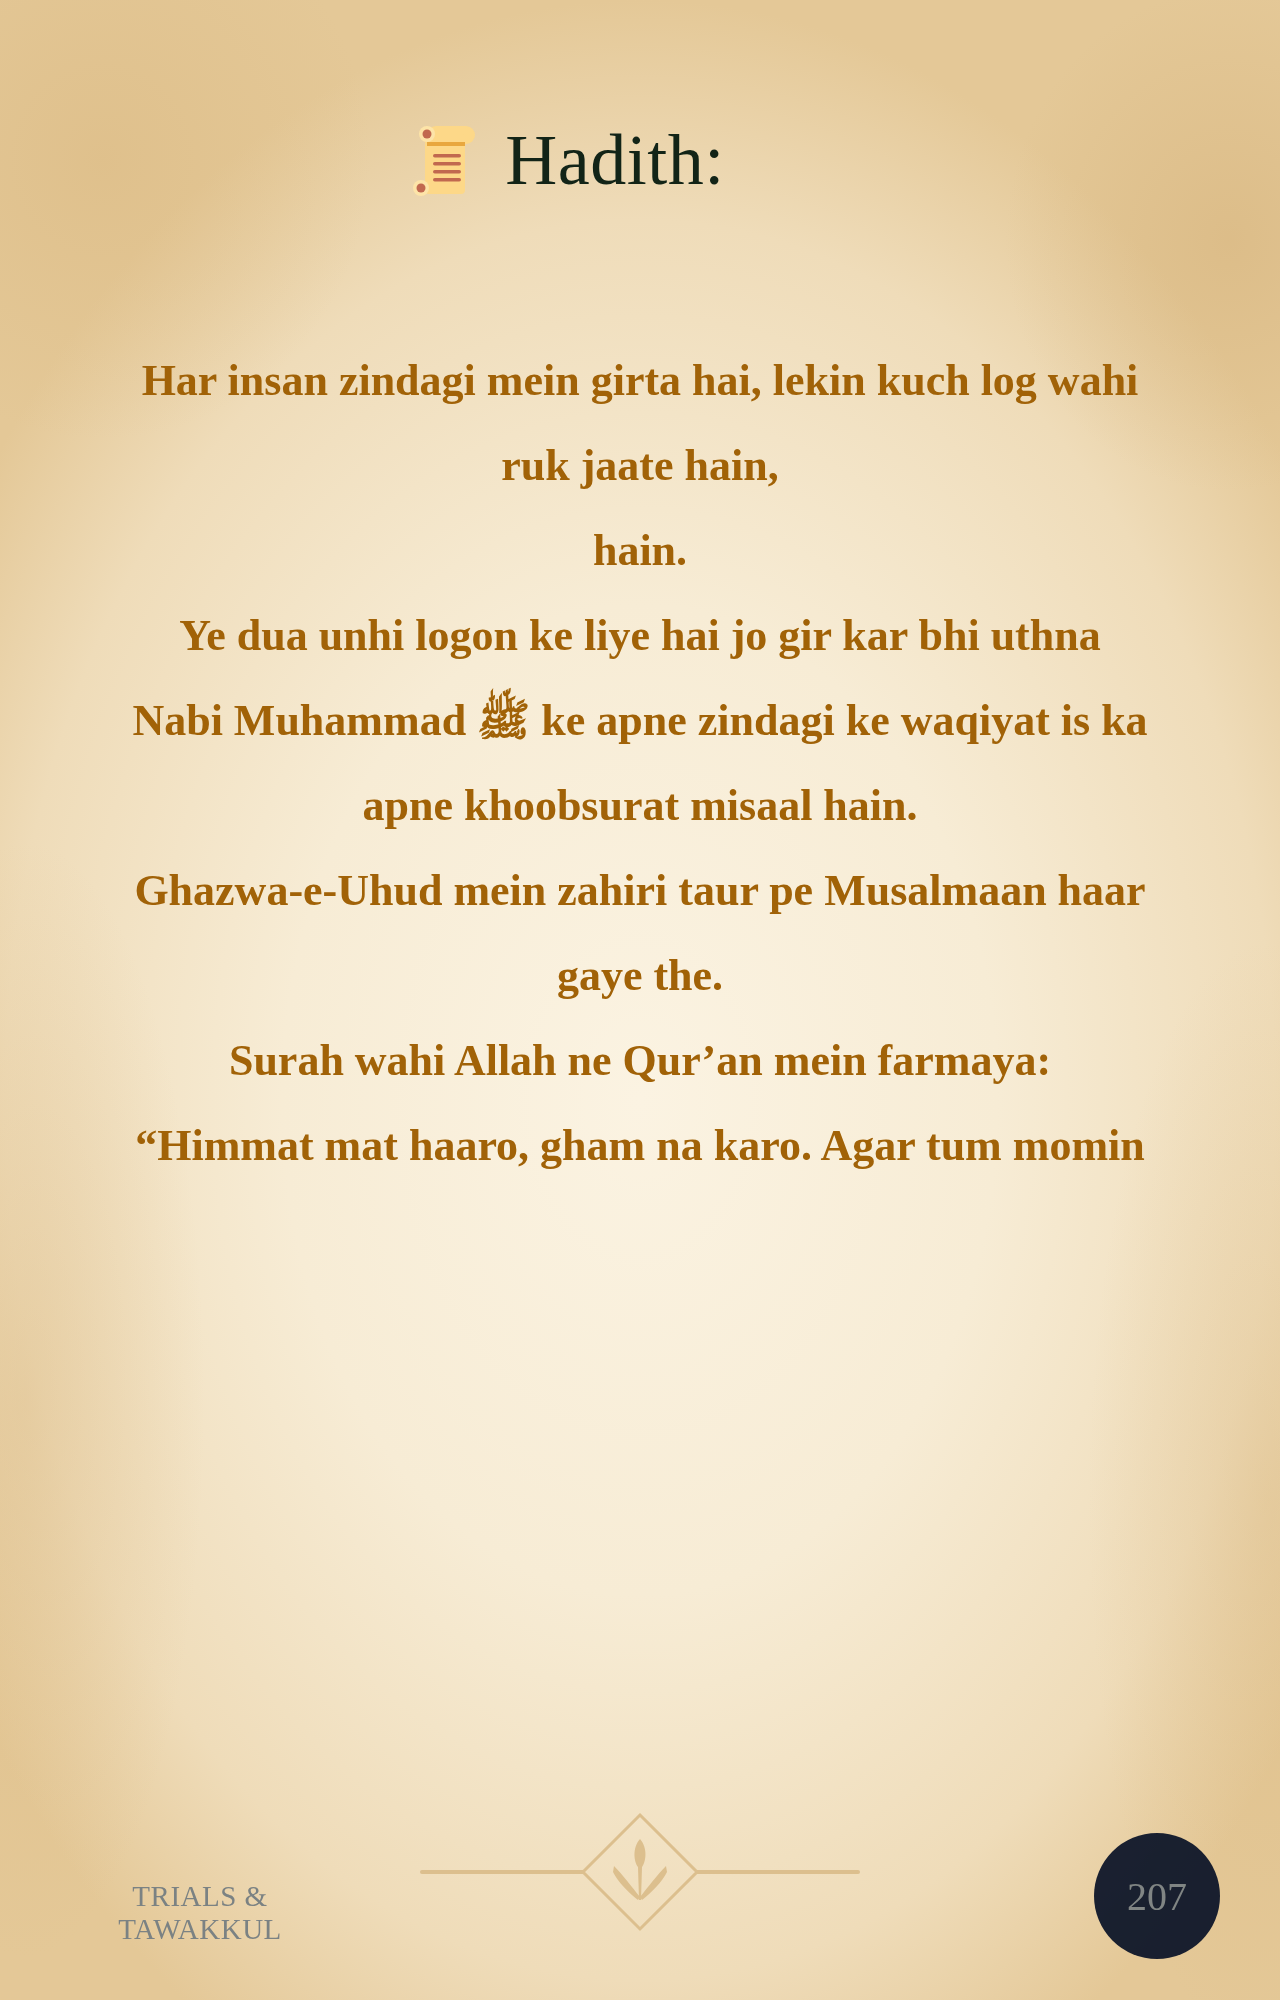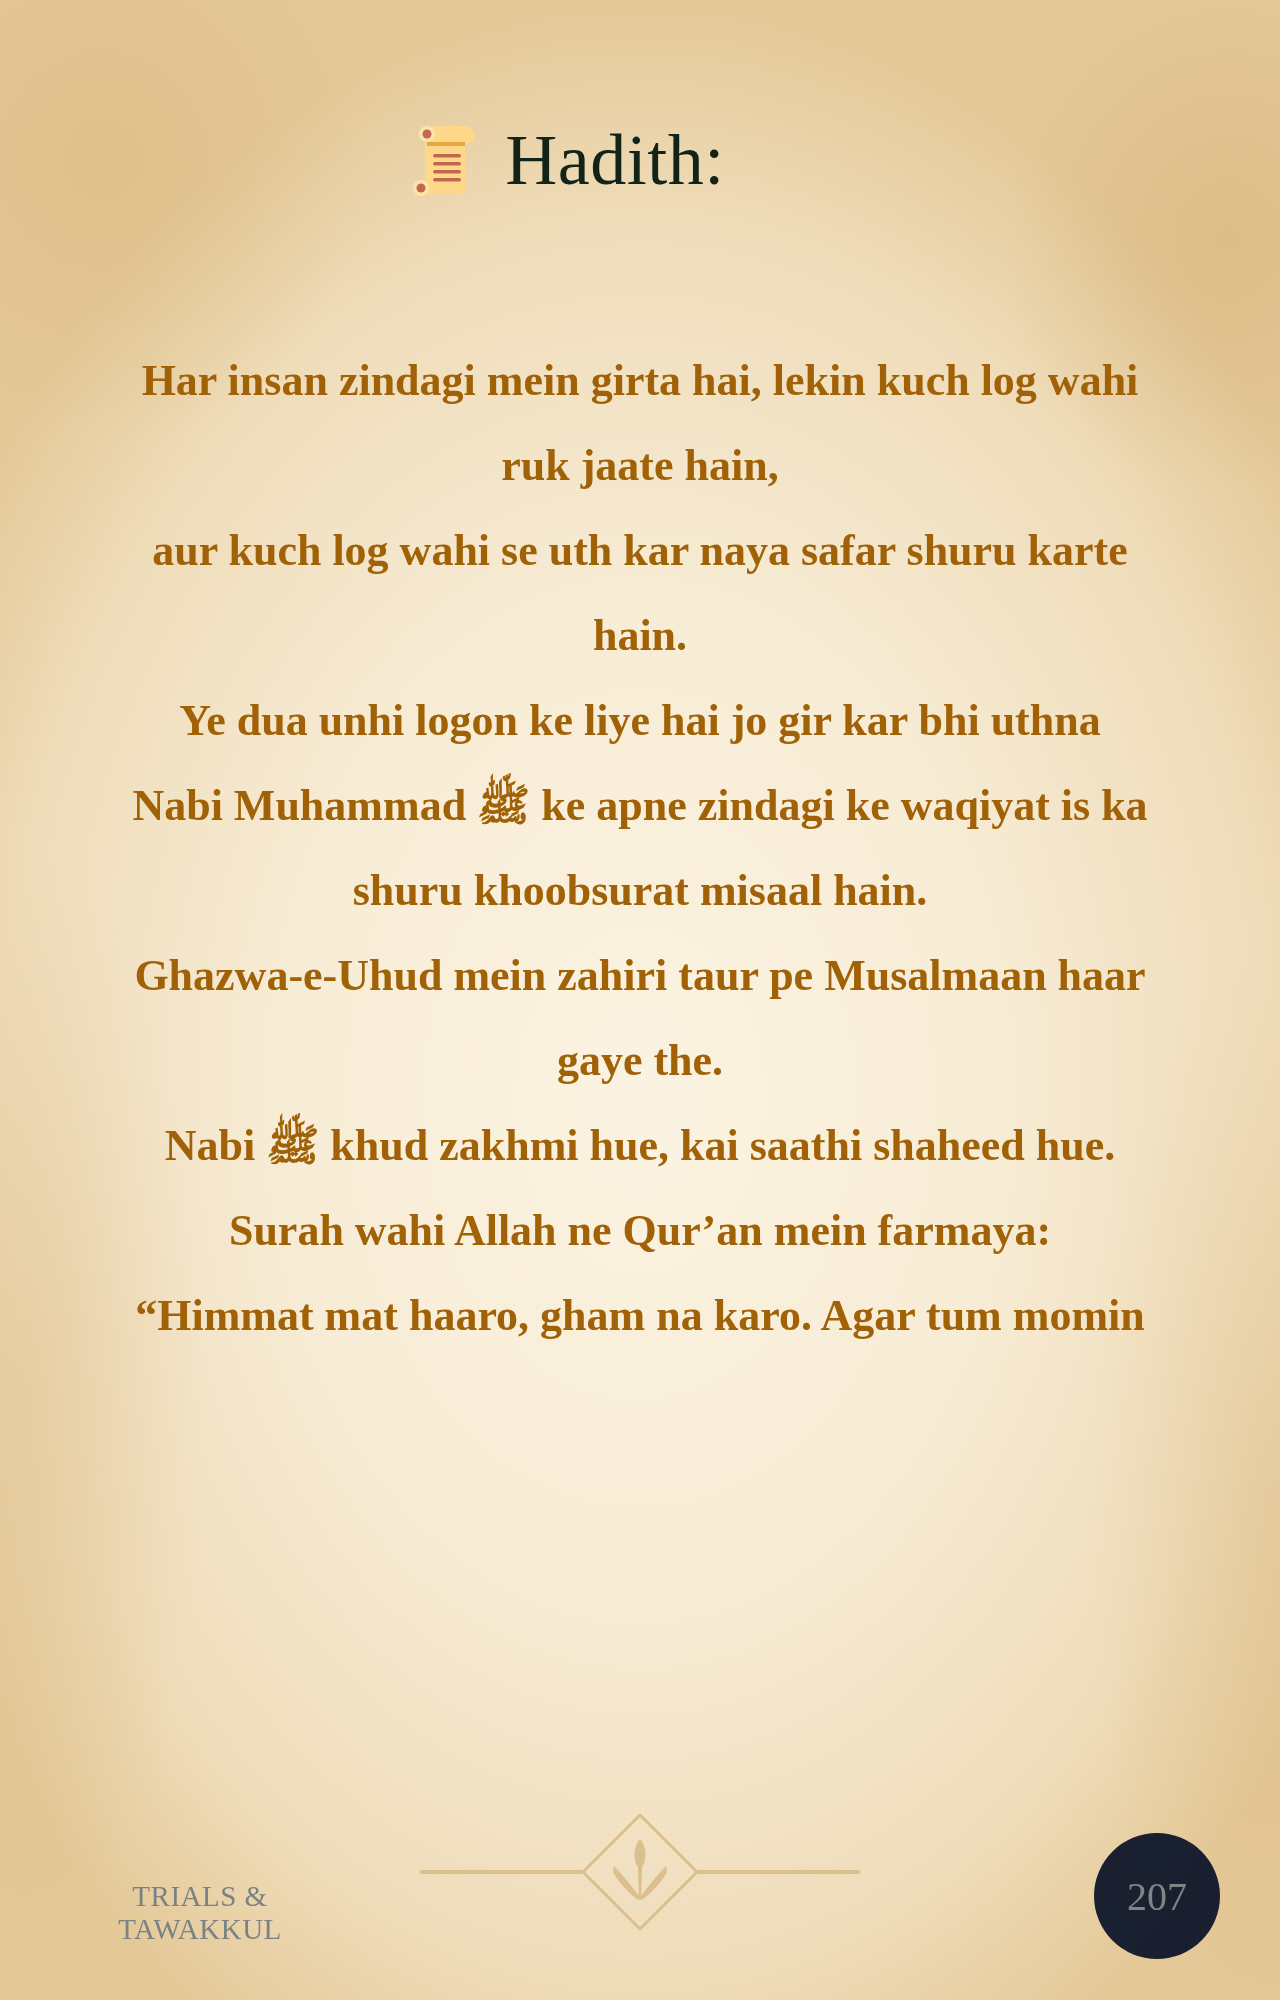--- a/index.html
+++ b/index.html
@@ -63,28 +63,26 @@
     <rect x="22" y="42" width="28" height="3.5" rx="1.75" fill="#c1694f"></rect>
     <rect x="22" y="50" width="28" height="3.5" rx="1.75" fill="#c1694f"></rect>
     <rect x="22" y="58" width="28" height="3.5" rx="1.75" fill="#c1694f"></rect>
   </svg>
   <span class="title">Hadith:</span>
 </div>
 
 <div class="body-text">
   <span class="line">Har insan zindagi mein girta hai, lekin kuch log wahi</span>
   <span class="line">ruk jaate hain,</span>
-  <span class="line">aur kuch log wahi se uth kar naya safar shuru karte</span>
   <span class="line">hain.</span>
   <span class="line">Ye dua unhi logon ke liye hai jo gir kar bhi uthna</span>
   <span class="line">Nabi Muhammad ﷺ ke apne zindagi ke waqiyat is ka</span>
-  <span class="line">shuru khoobsurat misaal hain.</span>
+  <span class="line">apne khoobsurat misaal hain.</span>
   <span class="line">Ghazwa-e-Uhud mein zahiri taur pe Musalmaan haar</span>
   <span class="line">gaye the.</span>
-  <span class="line">Nabi ﷺ khud zakhmi hue, kai saathi shaheed hue.</span>
   <span class="line">Surah wahi Allah ne Qur’an mein farmaya:</span>
   <span class="line">“Himmat mat haaro, gham na karo. Agar tum momin</span>
 </div>
 
 <svg class="ornament" viewBox="0 0 440 120">
   <line x1="2" y1="60" x2="163" y2="60" stroke="#dcbf8e" stroke-width="4" stroke-linecap="round"></line>
   <line x1="277" y1="60" x2="438" y2="60" stroke="#dcbf8e" stroke-width="4" stroke-linecap="round"></line>
   <polygon points="220,3 277,60 220,117 163,60" fill="none" stroke="#dcbf8e" stroke-width="3"></polygon>
   <path d="M220,27 C228,36 226,50 222,55 L221,88 L219,88 L218,55 C214,50 212,36 220,27 Z" fill="#dcbf8e"></path>
   <path d="M194,54 C202,62 212,75 220,85 L218,88 C208,80 198,70 193,60 Z" fill="#dcbf8e"></path>

